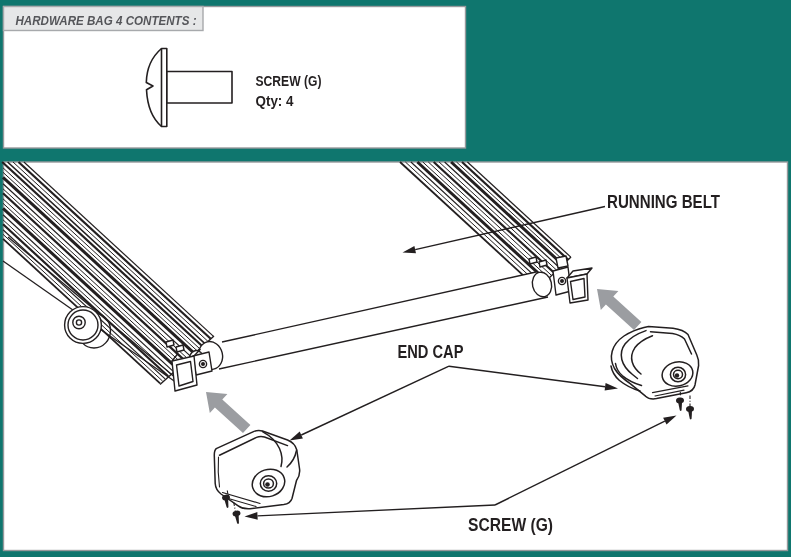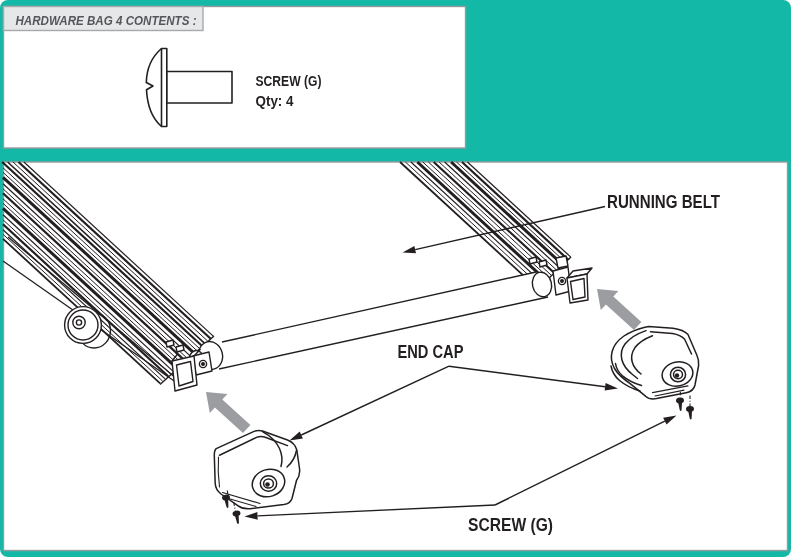--- a/index.html
+++ b/index.html
@@ -1,17 +1,17 @@
 <!DOCTYPE html>
 <html><head>
 <meta charset="utf-8">
 <style>
   html,body{margin:0;padding:0;background:#ffffff;}
-  .page{position:relative;width:791px;height:557px;background:#14b8a6;overflow:hidden;
-        font-family:"Liberation Sans",sans-serif;border-radius:8px;}
+  .page{position:relative;width:791px;height:557px;background:#0f766e;overflow:hidden;
+        font-family:"Liberation Sans",sans-serif;}
   svg{display:block;}
   text{font-family:"Liberation Sans","DejaVu Sans",sans-serif;}
   .lbl{font-weight:700;fill:#231f20;}
   .hdr{font-weight:700;font-style:italic;fill:#55565a;}
 </style>
 </head>
 <body>
 
 <div class="page">
 <svg width="791" height="557" viewBox="0 0 791 557">

